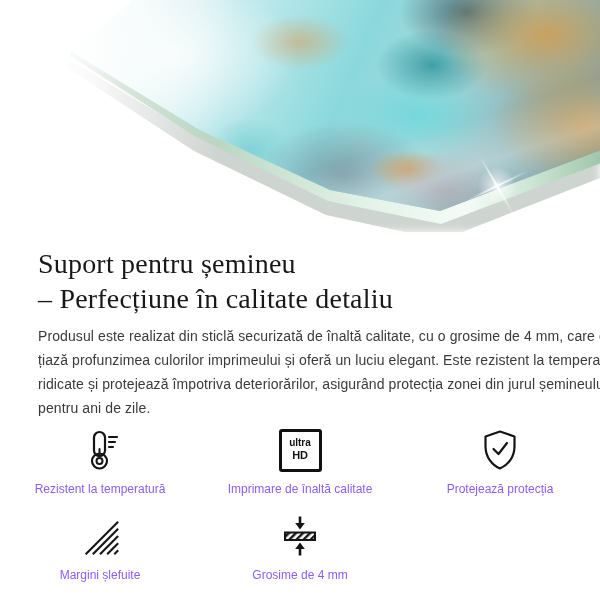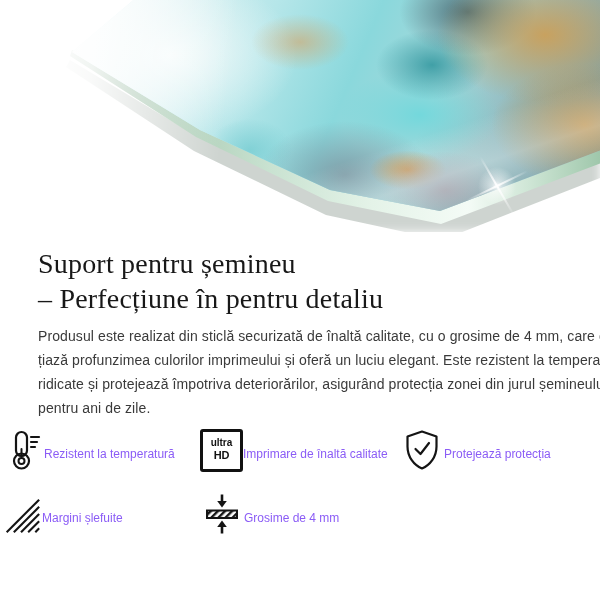--- a/index.html
+++ b/index.html
@@ -75,21 +75,21 @@
   h1.title span { display: block; }
 
   .description { margin: 8px 0 0 0; font-size: 14px; line-height: 24px; color: #3a3a3a; letter-spacing: 0.1px; }
   .description span { display: block; white-space: nowrap; }
 
   
   .features {
     margin-top: 6px; width: 600px;
     display: grid; grid-template-columns: 1fr 1fr 1fr; row-gap: 16px;
   }
-  .feature { display: flex; flex-direction: row; align-items: center; }
+  .feature { display: flex; flex-direction: column; align-items: center; }
   .icon-wrap { height: 48px; display: flex; align-items: center; justify-content: center; }
   .feature-label { margin-top: 8px; font-size: 12px; color: #8b5cf6; }
 
   .icon-svg { stroke: #141414; fill: none; stroke-width: 2.2; }
 
   .uhd {
     width: 37px; height: 37px; border: 3px solid #111; border-radius: 3px;
     display: flex; flex-direction: column; align-items: center; justify-content: center;
     font-weight: bold; color: #111;
   }
@@ -103,21 +103,21 @@
   <div class="glass-shadow"></div>
   <div class="glass-edge"></div>
   <div class="glass-surface"></div>
   <div class="white-fade"></div>
   <div class="sparkle"></div>
 </div>
 
 <div class="text-block">
   <h1 class="title">
     <span>Suport pentru șemineu</span>
-    <span>– Perfecțiune în pentru detaliu</span>
+    <span>– Perfecțiune în calitate detaliu</span>
   </h1>
   <p class="description">
     <span>Produsul este realizat din sticlă securizată de înaltă calitate, cu o grosime de 4 mm, care eviden-</span>
     <span>țiază profunzimea culorilor imprimeului și oferă un luciu elegant. Este rezistent la temperaturi</span>
     <span>ridicate și protejează împotriva deteriorărilor, asigurând protecția zonei din jurul șemineului</span>
     <span>pentru ani de zile.</span>
   </p>
 </div>
 
 <div class="features">

